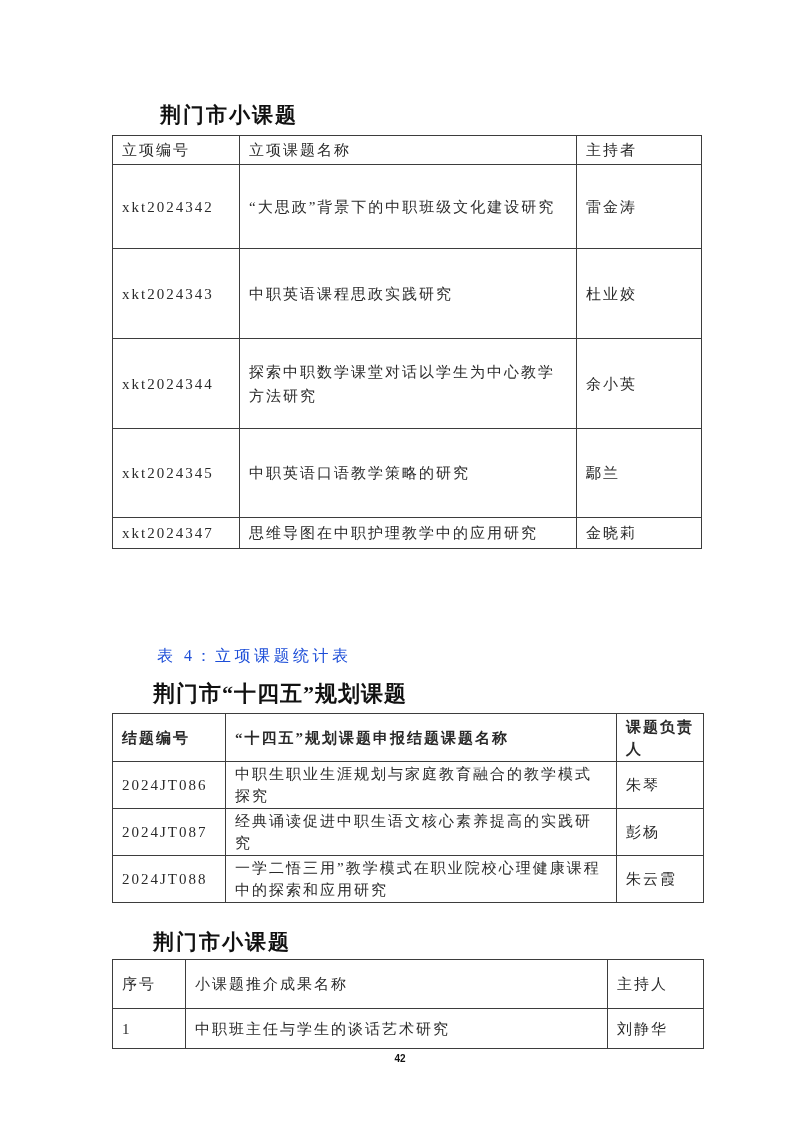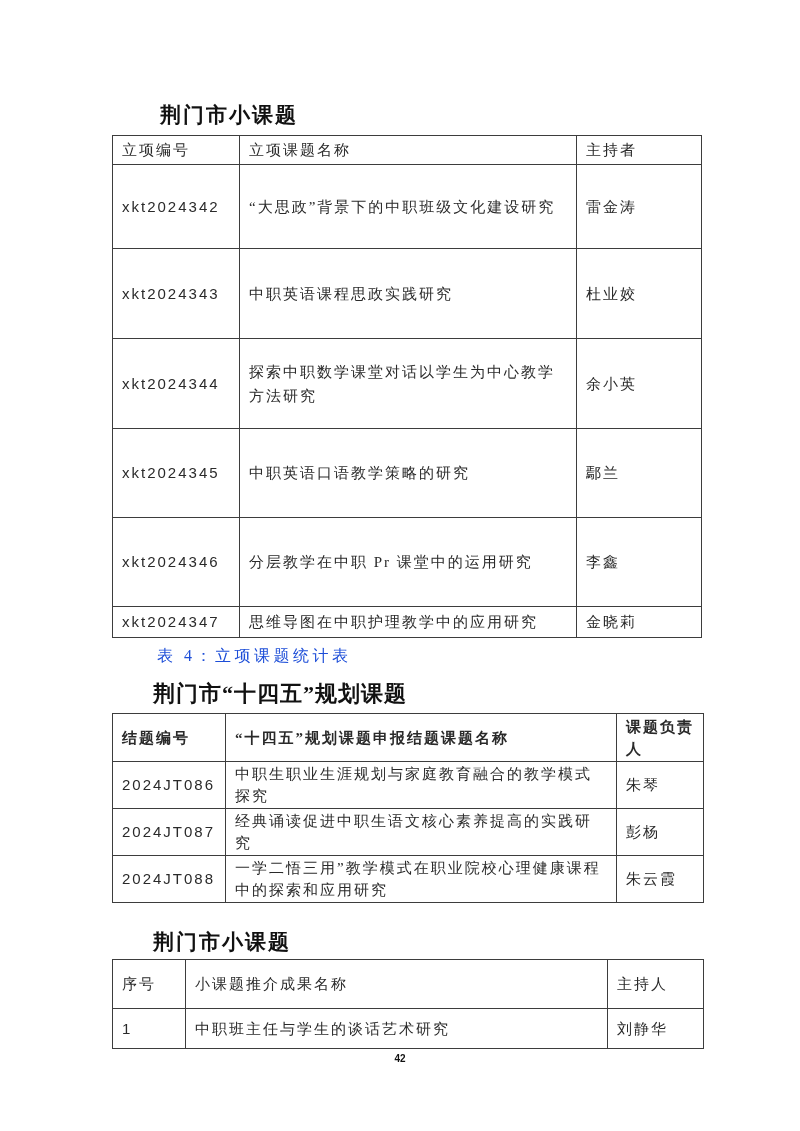--- a/index.html
+++ b/index.html
@@ -45,21 +45,21 @@
     padding: 1px 9px;
     font-size: 15px;
     letter-spacing: 2px;
     line-height: 24px;
     vertical-align: middle;
     color: #2a2a2a;
     overflow: hidden;
     word-break: break-all;
   }
   .id-cell {
-    font-family: Liberation Sans, sans-serif;
+    font-family: Liberation Serif, serif;
     letter-spacing: 0.5px;
     font-size: 16px;
     margin-top: 20px;
   }
   .table-1 { left: 112px; top: 135px; width: 589px; }
   .table-1 col:nth-child(1) { width: 127px; }
   .table-1 col:nth-child(2) { width: 337px; }
   .table-1 col:nth-child(3) { width: 125px; }
   .table-2 { left: 112px; top: 713px; width: 591px; }
   .table-2 col:nth-child(1) { width: 113px; }
@@ -124,25 +124,20 @@
     <tr class="rh90">
       <td class="id-cell">xkt2024344</td>
       <td>探索中职数学课堂对话以学生为中心教学方法研究</td>
       <td>余小英</td>
     </tr>
     <tr class="rh89">
       <td class="id-cell">xkt2024345</td>
       <td>中职英语口语教学策略的研究</td>
       <td>鄢兰</td>
     </tr>
-    <tr class="rh89">
-      <td class="id-cell">xkt2024346</td>
-      <td>分层教学在中职 Pr 课堂中的运用研究</td>
-      <td>李鑫</td>
-    </tr>
     <tr class="rh31">
       <td class="id-cell">xkt2024347</td>
       <td>思维导图在中职护理教学中的应用研究</td>
       <td>金晓莉</td>
     </tr>
   </tbody>
     </table>
 
   <div class="table-caption">表 4：立项课题统计表</div>
 

